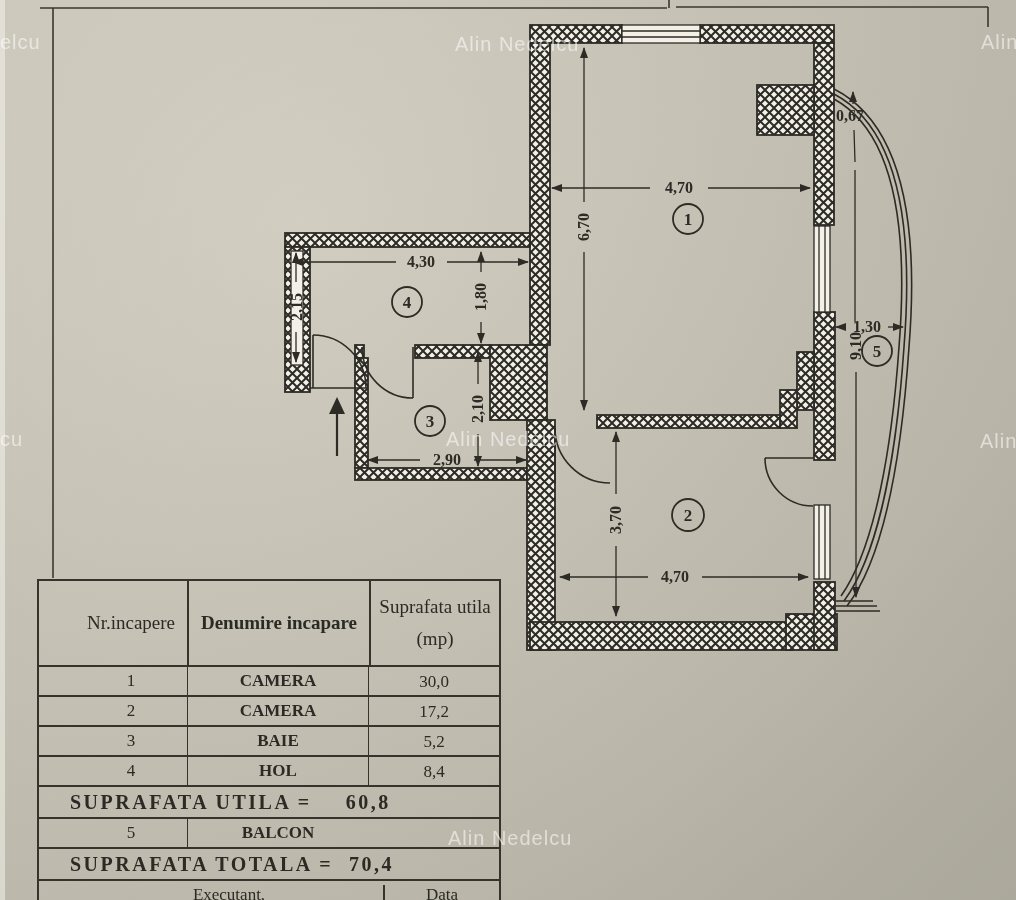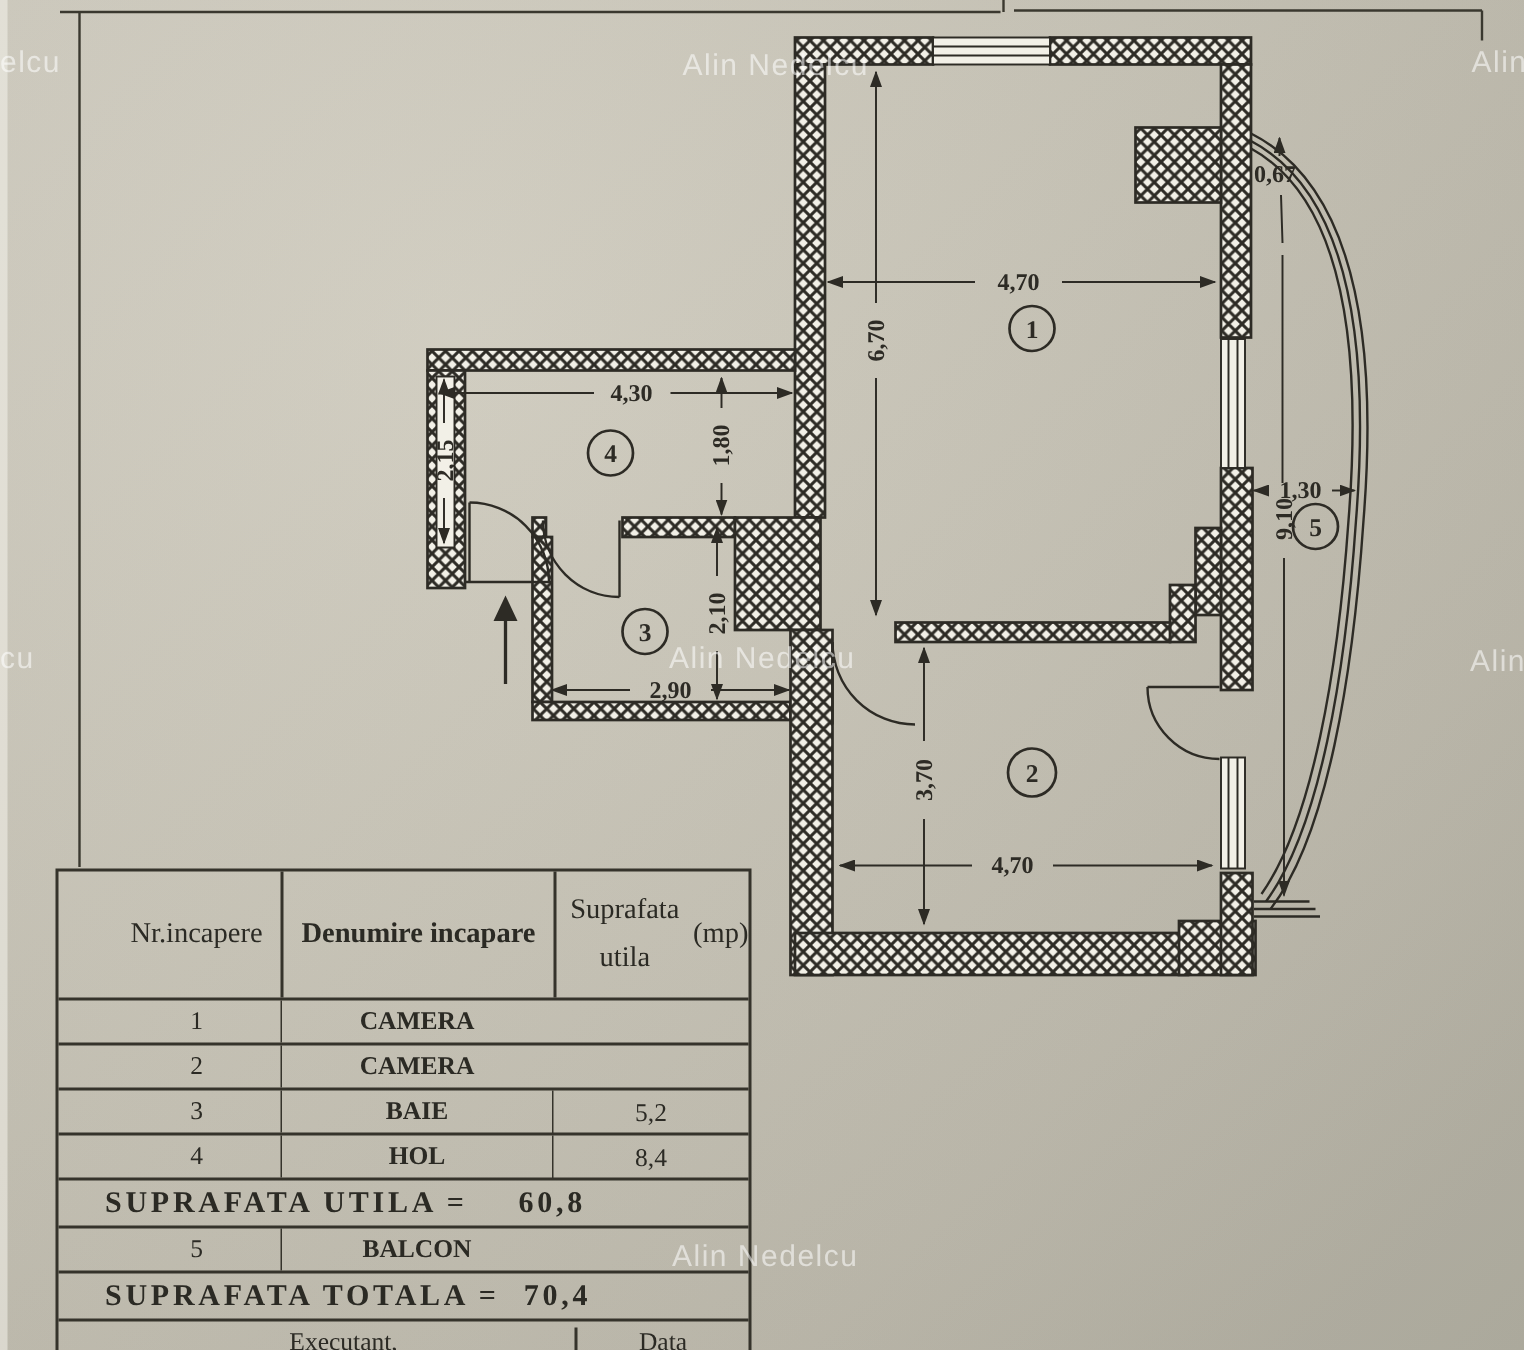--- a/index.html
+++ b/index.html
@@ -26,21 +26,21 @@
     position:absolute;left:37px;top:579px;width:460px;
     border:2px solid #35332b;background:rgba(255,255,255,0.02);
     font-family:"Liberation Serif", serif;
   }
   .row{display:flex;border-top:2px solid #35332b;align-items:center;padding-left:36px;}
   .row:first-child{border-top:none;}
   .hd{height:84px;font-size:19px;}
   .hd .c{height:100%;display:flex;align-items:center;justify-content:center;text-align:center;}
   .c1{width:112px;}
   .c2{width:180px;border-left:2px solid #35332b;font-weight:bold;}
-  .c3{flex:1;border-left:2px solid #35332b;flex-direction:row;line-height:1.7;}
+  .c3{flex:1;border-left:2px solid #35332b;flex-direction:column;line-height:1.7;}
   .dr{height:28px;font-size:17px;}
   .dr .c{display:flex;align-items:center;justify-content:center;height:100%;}
   .dr .c2,.dr .c3{border-left:1.5px solid #35332b;}
   .dr .c3{flex-direction:row;align-items:flex-start;padding-top:1px;}
   .band{height:30px;font-weight:bold;font-size:20px;letter-spacing:2.5px;overflow:visible;}
   .band .lbl{margin-left:-5px;white-space:nowrap;}
   .ft{height:28px;font-size:17px;}
   .ft .fc1{width:308px;display:flex;justify-content:center;}
   .ft .fc2{flex:1;display:flex;justify-content:center;border-left:2px solid #35332b;}
 </style>
@@ -243,24 +243,26 @@
       <div class="c c2">Denumire incapare</div>
       <div class="c c3">
         <span>Suprafata utila</span>
         <span>(mp)</span>
       </div>
     </div>
 
     <div class="row dr">
       <div class="c c1">1</div>
       <div class="c c2">CAMERA</div>
+      <div class="c c3">30,0</div>
     </div>
     <div class="row dr">
       <div class="c c1">2</div>
       <div class="c c2">CAMERA</div>
+      <div class="c c3">17,2</div>
     </div>
     <div class="row dr">
       <div class="c c1">3</div>
       <div class="c c2">BAIE</div>
       <div class="c c3">5,2</div>
     </div>
     <div class="row dr">
       <div class="c c1">4</div>
       <div class="c c2">HOL</div>
       <div class="c c3">8,4</div>

